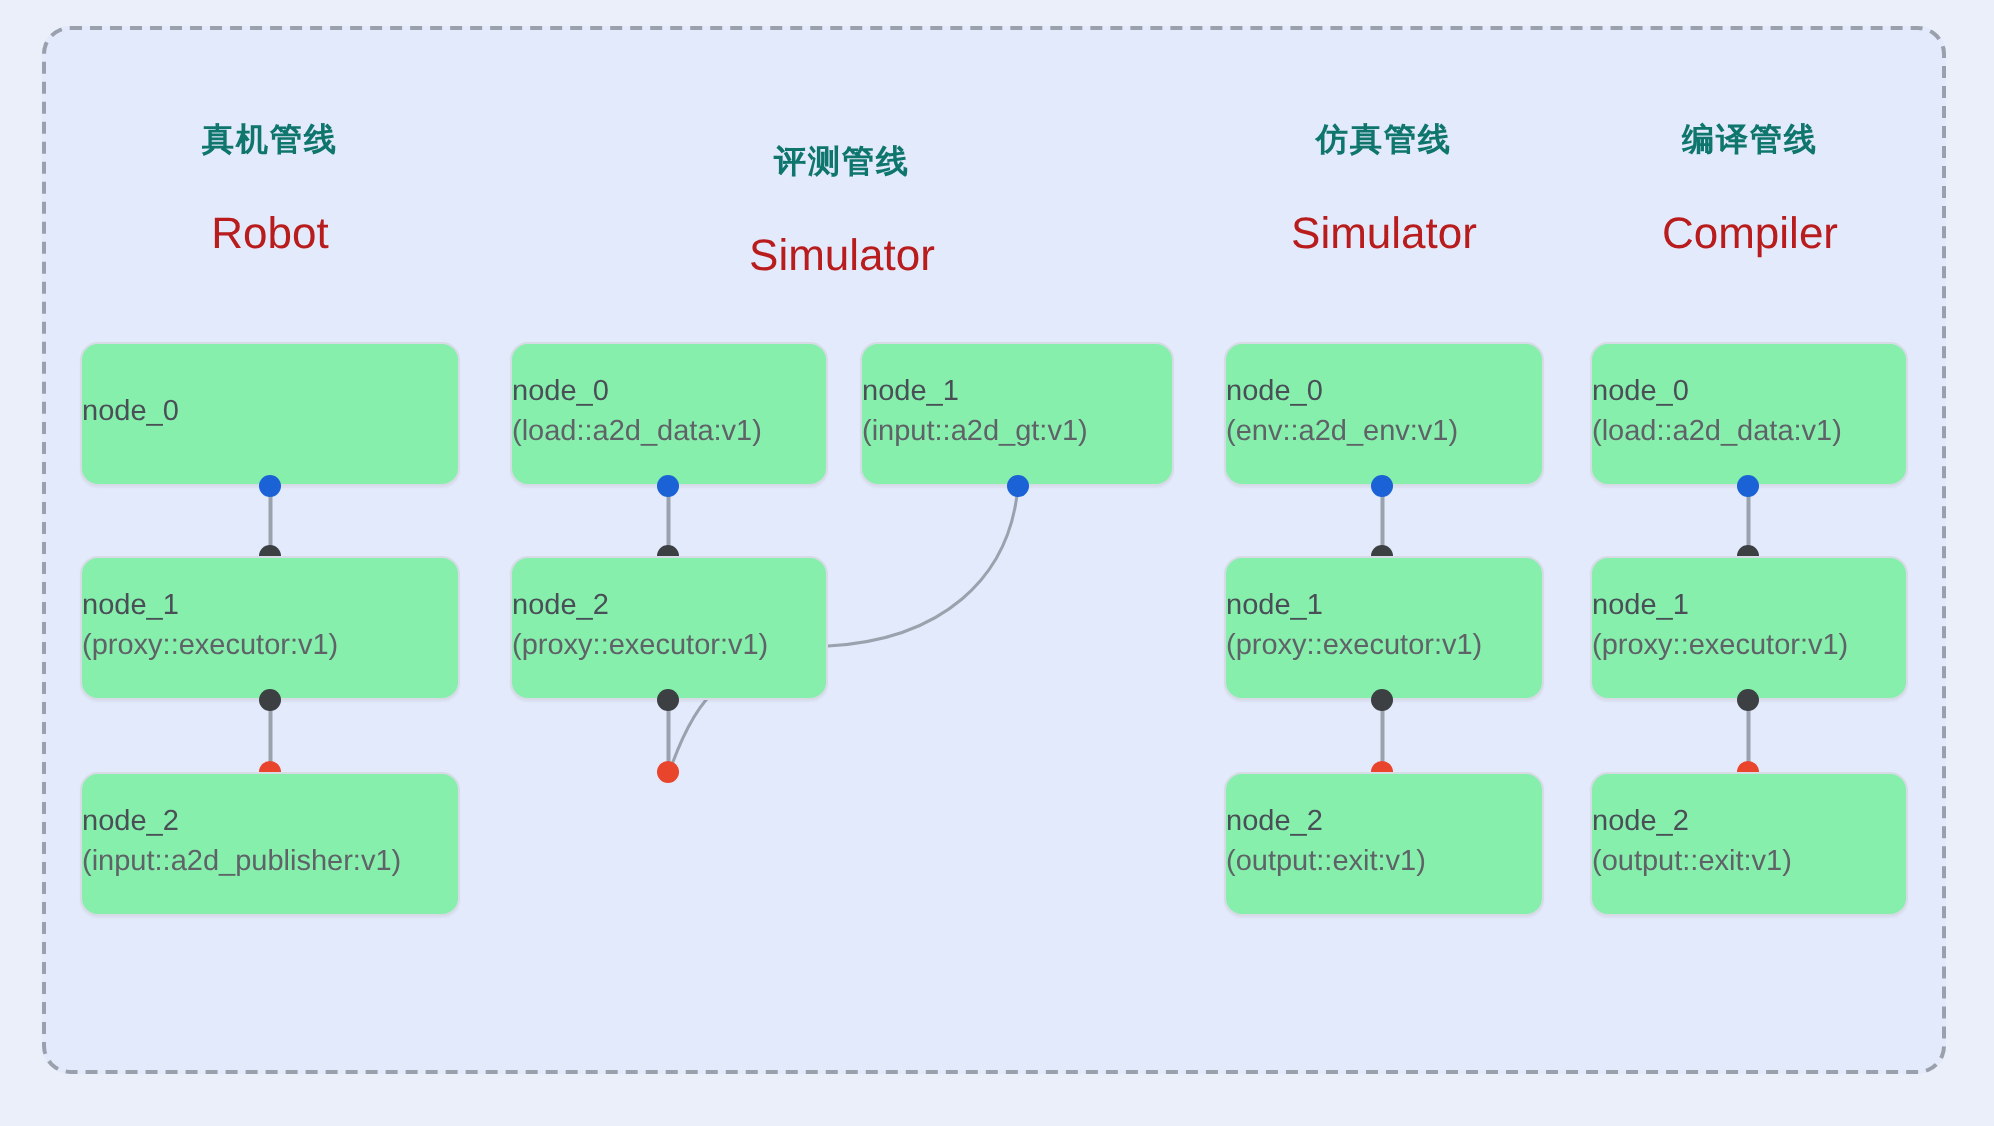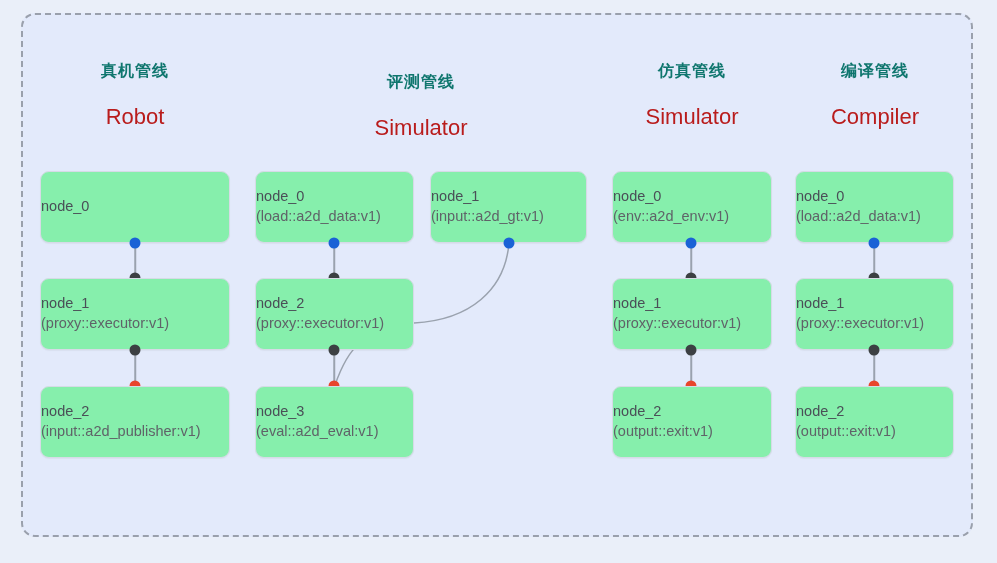--- a/index.html
+++ b/index.html
@@ -191,24 +191,20 @@
   <div class="dot dot-out" style="left:509px; top:243px;"></div>
 
   <div class="dot dot-in" style="left:334px; top:278px;"></div>
   <div class="node" style="left:255px; top:278px; width:159px; height:72px;">
     <div class="node-title">node_2</div>
     <div class="node-sub">(proxy::executor:v1)</div>
   </div>
   <div class="dot dot-in" style="left:334px; top:350px;"></div>
 
   <div class="dot dot-term" style="left:334px; top:386px;"></div>
-  <div class="node" style="left:255px; top:386px; width:159px; height:72px;">
-    <div class="node-title">node_3</div>
-    <div class="node-sub">(eval::a2d_eval:v1)</div>
-  </div>
 
   <div class="node" style="left:612px; top:171px; width:160px; height:72px;">
     <div class="node-title">node_0</div>
     <div class="node-sub">(env::a2d_env:v1)</div>
   </div>
   <div class="dot dot-out" style="left:691px; top:243px;"></div>
 
   <div class="dot dot-in" style="left:691px; top:278px;"></div>
   <div class="node" style="left:612px; top:278px; width:160px; height:72px;">
     <div class="node-title">node_1</div>

